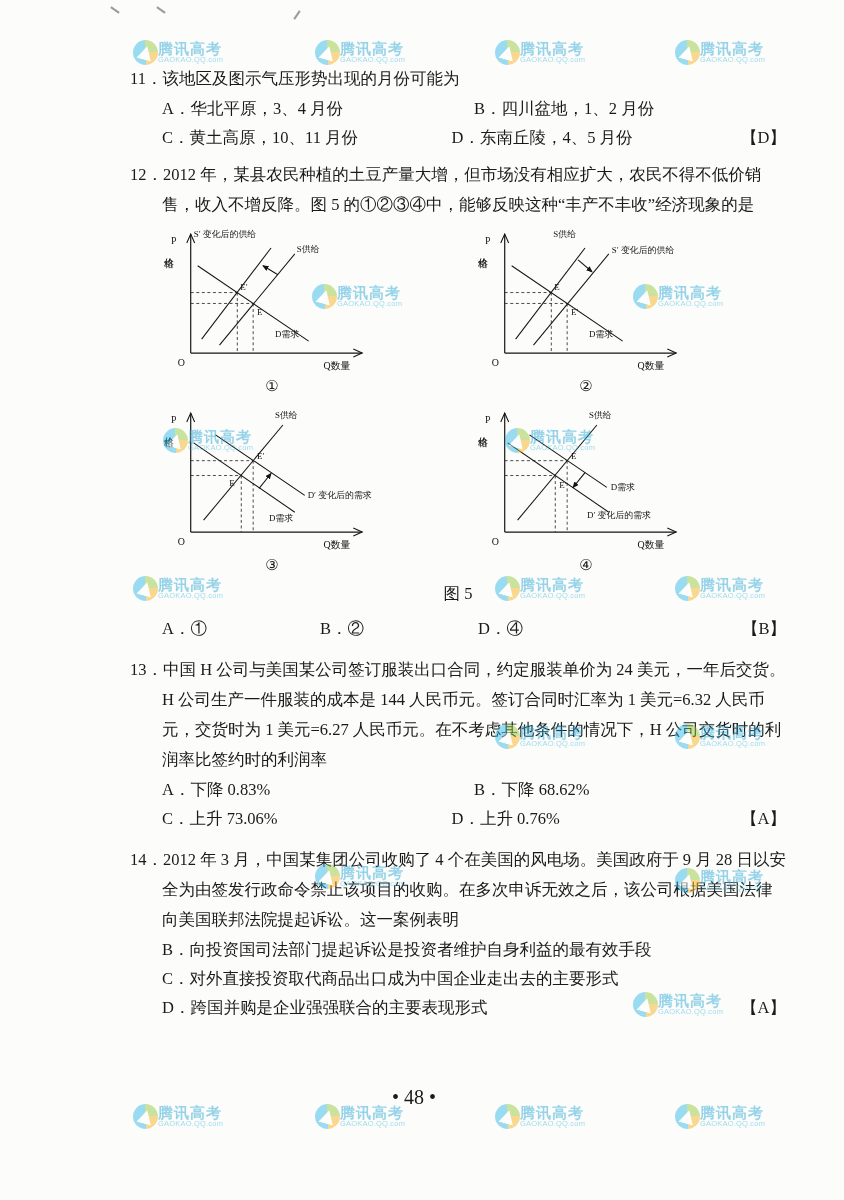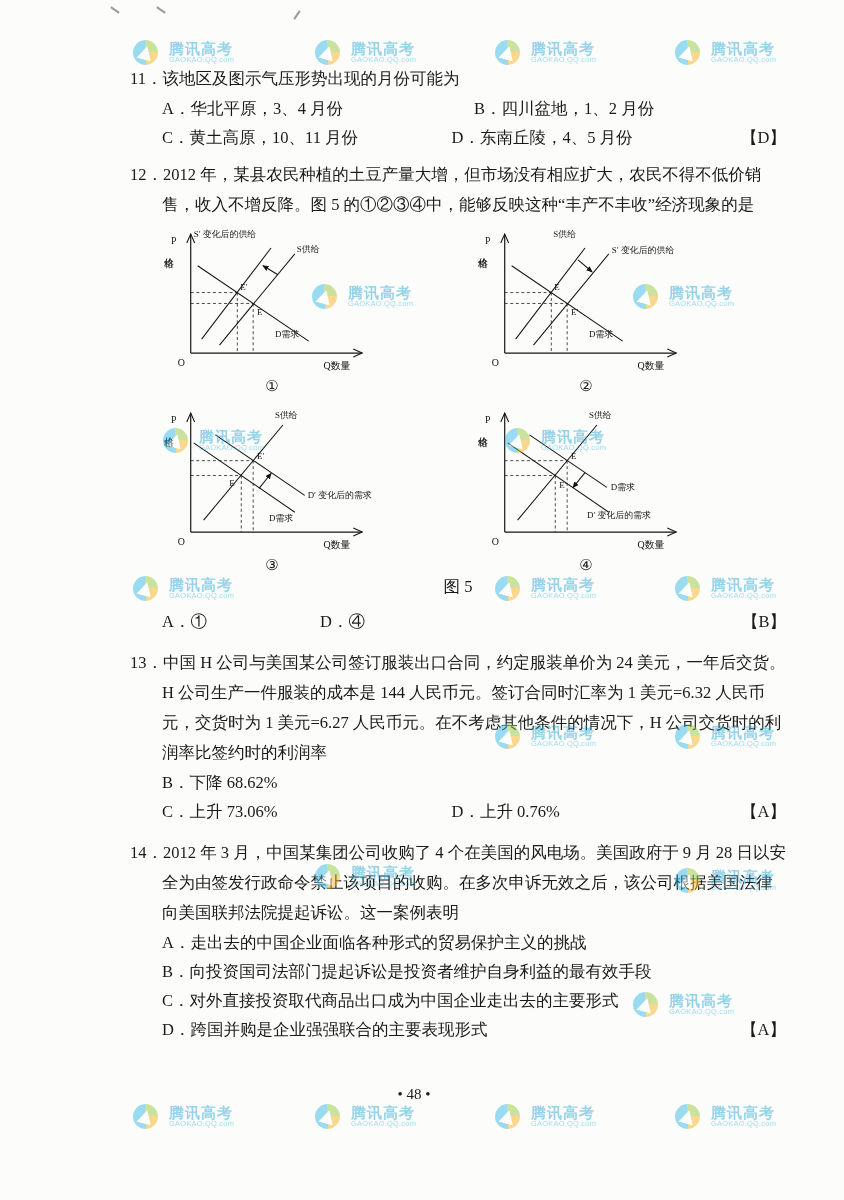--- a/index.html
+++ b/index.html
@@ -12,46 +12,46 @@
   .content { position:absolute; left:130px; top:64px; width:656px; font-size:16.5px; z-index:2; }
   .stem { line-height:30px; padding-left:32px; text-indent:-32px; }
   .opt-row { display:flex; padding-left:32px; line-height:29px; }
   .opt-2col { width:312px; }
   .answer { margin-left:auto; }
   .sec { margin-top:8px; }
 
   .fig-grid { display:grid; grid-template-columns:314px 314px; padding-left:28px; row-gap:8px; margin-top:4px; }
   figure.diag { margin:0; width:228px; display:flex; flex-direction:column; align-items:center; }
   .diag-num { font-size:15px; margin-top:2px; text-align:center; }
-  .fig-caption { text-align:center; margin-top:1px; line-height:24px; }
+  .fig-caption { text-align:center; margin-top:8px; line-height:24px; }
   .ans-row { display:flex; padding-left:32px; margin-top:8px; line-height:29px; }
   .w158 { width:158px; }
 
   svg text { font-family:"Liberation Serif", serif; fill:#141414; }
   svg .t { font-size:10px; }
   svg .s { font-size:9px; }
   svg .vert { writing-mode:vertical-rl; }
   .ax  { stroke:#141414; stroke-width:1.2; fill:none; }
   .axh { stroke:#141414; stroke-width:1.05; fill:none; }
   .ln  { stroke:#141414; stroke-width:1.05; }
   .dash line { stroke:#2a2a2a; stroke-width:0.85; stroke-dasharray:3 2.6; }
 
-  .wm { position:absolute; display:flex; align-items:center; gap:11px; opacity:.48; pointer-events:none; z-index:3; }
+  .wm { position:absolute; display:flex; align-items:center; gap:0; opacity:.48; pointer-events:none; z-index:3; }
   .wm-logo { width:25px; height:25px; border-radius:50%; flex:none; position:relative;
     background:conic-gradient(from 210deg, #2fb8e8 0deg 150deg, #93c83d 150deg 240deg, #f6b11c 240deg 330deg, #2fb8e8 330deg 360deg); }
   .wm-logo::after { content:""; position:absolute; left:5px; top:5.5px; width:15px; height:14px;
     background:#fff; clip-path:polygon(50% 0, 100% 100%, 0 100%); transform:rotate(15deg); }
   .wm-lines { display:flex; flex-direction:column; line-height:1.05; }
   .wm-title { font-family:"Liberation Sans", sans-serif; font-weight:700; font-style:normal;
     font-size:15px; color:#29a8d8; letter-spacing:1px; white-space:nowrap; }
   .wm-sub { font-family:"Liberation Sans", sans-serif; font-style:normal; font-size:7.5px;
     color:#37b7e2; letter-spacing:.2px; white-space:nowrap; }
 
   .artifact { position:absolute; width:2px; height:10px; background:#9a9a9a; z-index:1; }
-  .page-num { position:absolute; left:0; right:16px; top:1086px; text-align:center; font-size:15px; z-index:2; }
+  .page-num { position:absolute; left:0; right:16px; top:1086px; text-align:center; font-size:20px; z-index:2; }
 </style>
 </head>
 <body>
 
 <div class="page">
 
   <svg width="0" height="0" style="position:absolute" aria-hidden="true">
     <defs>
       <marker id="ah" markerWidth="7" markerHeight="7" refX="5.2" refY="2.6" orient="auto">
         <path d="M0,0 L6.2,2.6 L0,5.2 Z" fill="#141414"></path>
@@ -346,43 +346,42 @@
             <text class="s" x="88" y="86">E′</text>
           </svg>
           <figcaption class="diag-num">④</figcaption>
         </figure>
       </div>
 
       <div class="fig-caption">图 5</div>
 
       <div class="ans-row">
         <span class="w158">A．①</span>
+        <span class="w158">B．②</span>
         <span>D．④</span>
         <span class="answer">【B】</span>
       </div>
     </section>
 
     <section class="sec" style="margin-top:12px">
       <div class="stem">13．中国 H 公司与美国某公司签订服装出口合同，约定服装单价为 24 美元，一年后交货。H 公司生产一件服装的成本是 144 人民币元。签订合同时汇率为 1 美元=6.32 人民币元，交货时为 1 美元=6.27 人民币元。在不考虑其他条件的情况下，H 公司交货时的利润率比签约时的利润率</div>
       <div class="opt-row">
+        <span class="opt-2col">A．下降 0.83%</span>
         <span class="opt-2col">B．下降 68.62%</span>
       </div>
       <div class="opt-row">
         <span class="opt-2col">C．上升 73.06%</span>
         <span class="opt-2col">D．上升 0.76%</span>
         <span class="answer">【A】</span>
       </div>
     </section>
 
     <section class="sec" style="margin-top:12px">
       <div class="stem">14．2012 年 3 月，中国某集团公司收购了 4 个在美国的风电场。美国政府于 9 月 28 日以安全为由签发行政命令禁止该项目的收购。在多次申诉无效之后，该公司根据美国法律向美国联邦法院提起诉讼。这一案例表明</div>
       <div class="opt-row">
-          <span>A．走出去的中国企业面临各种形式的贸易保护主义的挑战</span>
-        </div>
-      <div class="opt-row">
           <span>B．向投资国司法部门提起诉讼是投资者维护自身利益的最有效手段</span>
         </div>
       <div class="opt-row">
           <span>C．对外直接投资取代商品出口成为中国企业走出去的主要形式</span>
         </div>
       <div class="opt-row">
         <span>D．跨国并购是企业强强联合的主要表现形式</span>
         <span class="answer">【A】</span>
       </div>
     </section>

